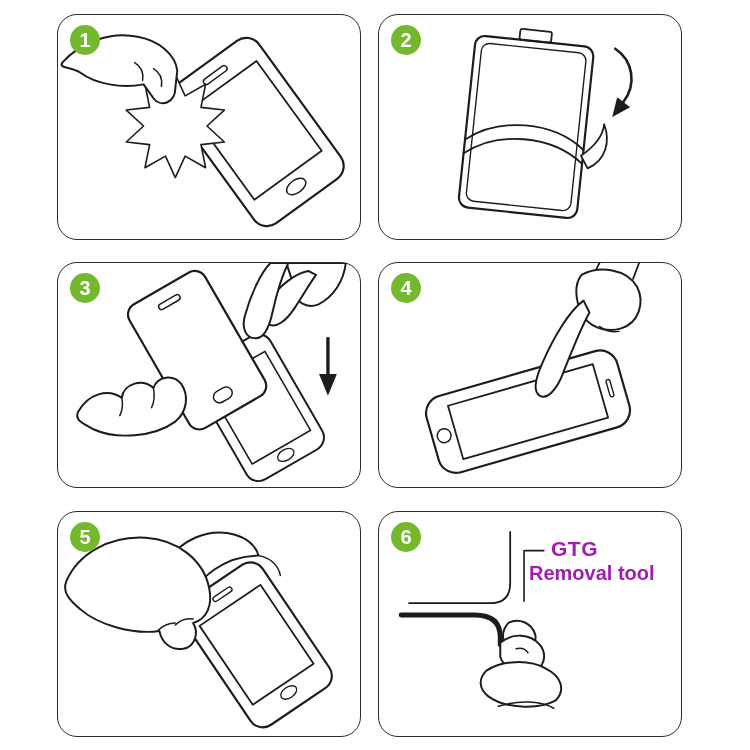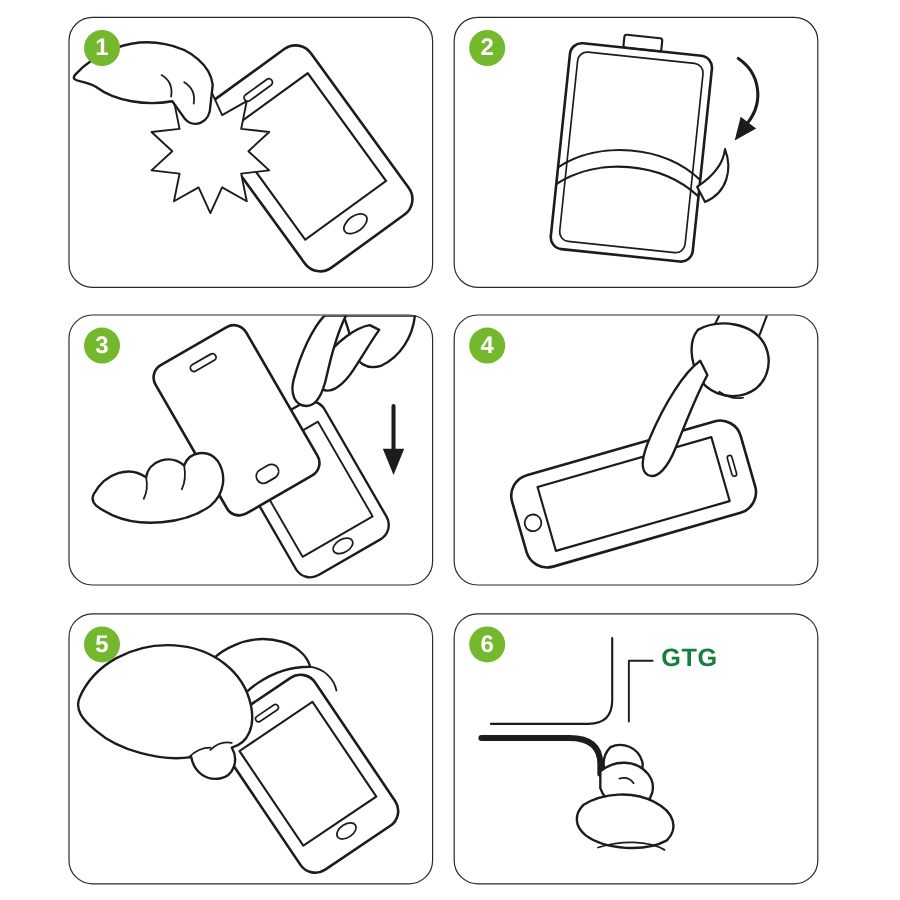--- a/index.html
+++ b/index.html
@@ -16,21 +16,21 @@
   #p1{left:57px;top:14px}  #p2{left:378px;top:14px}
   #p3{left:57px;top:262px} #p4{left:378px;top:262px}
   #p5{left:57px;top:511px} #p6{left:378px;top:511px}
   .badge{
     position:absolute;left:12px;top:10px;width:30px;height:30px;border-radius:50%;
     background:var(--accent,#74b82e);color:#fff;z-index:3;
     display:flex;align-items:center;justify-content:center;
     font-weight:bold;font-size:20px;line-height:1;
   }
   .art{position:absolute;left:0;top:0;width:100%;height:100%;color:var(--line,#1c1c1c);}
-  .lbl{position:absolute;font-weight:bold;color:#15803d;white-space:nowrap;z-index:2;}
+  .lbl{position:absolute;font-weight:bold;color:#a21caf;white-space:nowrap;z-index:2;}
   .lbl.l1{left:172px;top:25px;font-size:21px;letter-spacing:.5px;}
   .lbl.l2{left:150px;top:50px;font-size:20px;}
 </style>
 </head>
 <body>
 
 <div class="panel" id="p1">
   <div class="badge">
     <span>1</span>
   </div>
@@ -145,20 +145,21 @@
       <path stroke-width="1.5" d="M 100,120 q 8,-8 18,-8"></path>
     </g>
   </svg>
 </div>
 
 <div class="panel" id="p6">
   <div class="badge">
     <span>6</span>
   </div>
   <div class="lbl l1">GTG</div>
+  <div class="lbl l2">Removal tool</div>
   <svg class="art" viewBox="0 0 304 226" stroke="currentColor" fill="none" stroke-width="2" stroke-linecap="round" stroke-linejoin="round">
     <path stroke-width="1.8" d="M 132,20 L 132,72 Q 132,92 112,92 L 30,92"></path>
     <path stroke-width="5" d="M 22,104 L 96,104 Q 122,104 122,126 L 122,134"></path>
     <path stroke-width="1.6" d="M 166,39 L 146,39 L 146,90"></path>
     <g transform="translate(142,128) rotate(-35)">
       <path fill="#fff" stroke-width="2" d="M 0,-20 C 11,-18 19,-7 15,5 C 11,17 -11,17 -15,5 C -19,-7 -11,-18 0,-20 Z"></path>
     </g>
     <g>
       <path fill="#fff" d="M 122,132 C 134,122 152,122 162,134 C 170,144 166,158 154,162 C 140,166 126,158 122,146 Z"></path>
       <path stroke-width="1.5" d="M 138,138 q 8,-2 12,4"></path>

